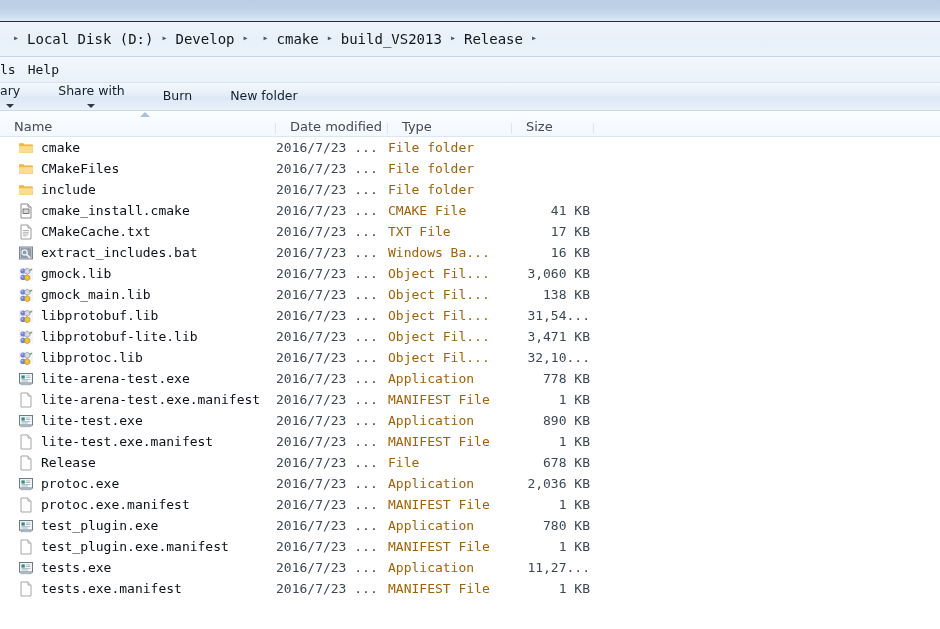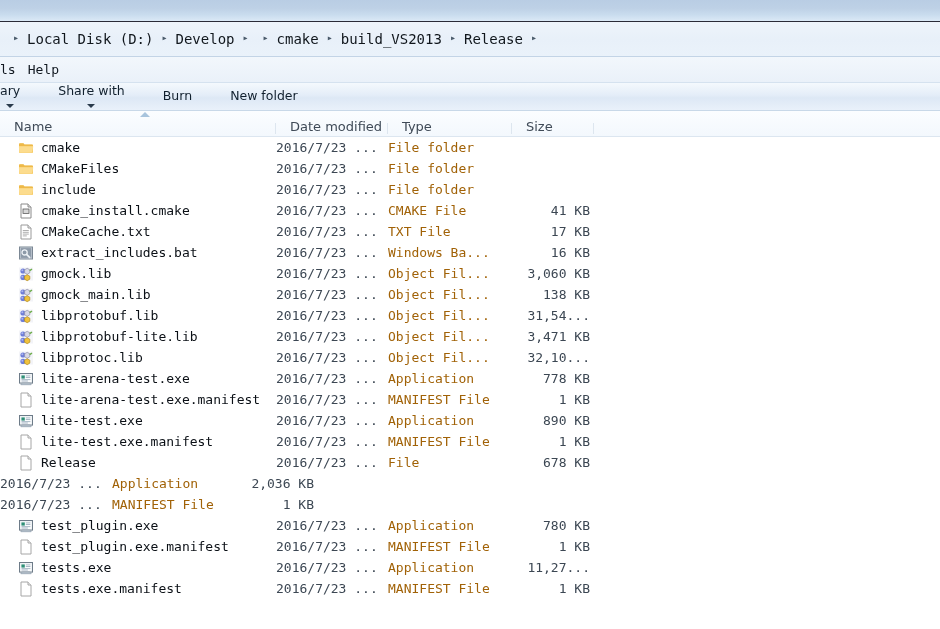--- a/index.html
+++ b/index.html
@@ -529,75 +529,98 @@
             <path d="M10 1v3h3" fill="#efefef" stroke="#a6a6a6" stroke-width="1"></path>
           </svg>
         </span>
         <span>Release</span>
       </div>
       <div class="cell-date">2016/7/23 ...</div>
       <div class="cell-type">File</div>
       <div class="cell-size">678 KB</div>
     </div>
     <div class="row">
-      <div class="cell-date">2016/7/23 ...</div>
-      <div class="cell-type">Application</div>
-      <div class="cell-size">2,036 KB</div>
-    </div>
-    <div class="row">
-      <div class="cell-date">2016/7/23 ...</div>
-      <div class="cell-type">MANIFEST File</div>
-      <div class="cell-size">1 KB</div>
-    </div>
-    <div class="row">
       <div class="cell-name">
         <span class="icon">
           <svg width="16" height="16" viewBox="0 0 16 16">
             <rect x="1.5" y="2.5" width="13" height="9.6" fill="#e9edf1" stroke="#6d7b88" stroke-width="1"></rect>
             <rect x="2.6" y="3.6" width="10.8" height="7.4" fill="#fbfcfd"></rect>
             <rect x="3.4" y="4.4" width="3.4" height="3.2" fill="#2f8f77"></rect>
             <g stroke="#9fb0c0" stroke-width=".9">
               <path d="M7.8 4.9h4.6M7.8 6.5h4.6M3.5 8.6h8.9M3.5 10h6.4"></path>
             </g>
             <path d="M4.2 12.1h7.6l1.4 1.6H2.8z" fill="#c6cfd8" stroke="#90a0ad" stroke-width=".8"></path>
           </svg>
         </span>
-        <span>test_plugin.exe</span>
+        <span>protoc.exe</span>
       </div>
       <div class="cell-date">2016/7/23 ...</div>
       <div class="cell-type">Application</div>
-      <div class="cell-size">780 KB</div>
+      <div class="cell-size">2,036 KB</div>
     </div>
     <div class="row">
       <div class="cell-name">
         <span class="icon">
           <svg width="16" height="16" viewBox="0 0 16 16">
             <path d="M3 1h7l3 3v11H3z" fill="#ffffff" stroke="#a6a6a6" stroke-width="1"></path>
             <path d="M10 1v3h3" fill="#efefef" stroke="#a6a6a6" stroke-width="1"></path>
           </svg>
         </span>
-        <span>test_plugin.exe.manifest</span>
+        <span>protoc.exe.manifest</span>
       </div>
       <div class="cell-date">2016/7/23 ...</div>
       <div class="cell-type">MANIFEST File</div>
       <div class="cell-size">1 KB</div>
     </div>
     <div class="row">
       <div class="cell-name">
         <span class="icon">
           <svg width="16" height="16" viewBox="0 0 16 16">
             <rect x="1.5" y="2.5" width="13" height="9.6" fill="#e9edf1" stroke="#6d7b88" stroke-width="1"></rect>
             <rect x="2.6" y="3.6" width="10.8" height="7.4" fill="#fbfcfd"></rect>
             <rect x="3.4" y="4.4" width="3.4" height="3.2" fill="#2f8f77"></rect>
             <g stroke="#9fb0c0" stroke-width=".9">
               <path d="M7.8 4.9h4.6M7.8 6.5h4.6M3.5 8.6h8.9M3.5 10h6.4"></path>
             </g>
             <path d="M4.2 12.1h7.6l1.4 1.6H2.8z" fill="#c6cfd8" stroke="#90a0ad" stroke-width=".8"></path>
           </svg>
         </span>
+        <span>test_plugin.exe</span>
+      </div>
+      <div class="cell-date">2016/7/23 ...</div>
+      <div class="cell-type">Application</div>
+      <div class="cell-size">780 KB</div>
+    </div>
+    <div class="row">
+      <div class="cell-name">
+        <span class="icon">
+          <svg width="16" height="16" viewBox="0 0 16 16">
+            <path d="M3 1h7l3 3v11H3z" fill="#ffffff" stroke="#a6a6a6" stroke-width="1"></path>
+            <path d="M10 1v3h3" fill="#efefef" stroke="#a6a6a6" stroke-width="1"></path>
+          </svg>
+        </span>
+        <span>test_plugin.exe.manifest</span>
+      </div>
+      <div class="cell-date">2016/7/23 ...</div>
+      <div class="cell-type">MANIFEST File</div>
+      <div class="cell-size">1 KB</div>
+    </div>
+    <div class="row">
+      <div class="cell-name">
+        <span class="icon">
+          <svg width="16" height="16" viewBox="0 0 16 16">
+            <rect x="1.5" y="2.5" width="13" height="9.6" fill="#e9edf1" stroke="#6d7b88" stroke-width="1"></rect>
+            <rect x="2.6" y="3.6" width="10.8" height="7.4" fill="#fbfcfd"></rect>
+            <rect x="3.4" y="4.4" width="3.4" height="3.2" fill="#2f8f77"></rect>
+            <g stroke="#9fb0c0" stroke-width=".9">
+              <path d="M7.8 4.9h4.6M7.8 6.5h4.6M3.5 8.6h8.9M3.5 10h6.4"></path>
+            </g>
+            <path d="M4.2 12.1h7.6l1.4 1.6H2.8z" fill="#c6cfd8" stroke="#90a0ad" stroke-width=".8"></path>
+          </svg>
+        </span>
         <span>tests.exe</span>
       </div>
       <div class="cell-date">2016/7/23 ...</div>
       <div class="cell-type">Application</div>
       <div class="cell-size">11,27...</div>
     </div>
     <div class="row">
       <div class="cell-name">
         <span class="icon">
           <svg width="16" height="16" viewBox="0 0 16 16">

